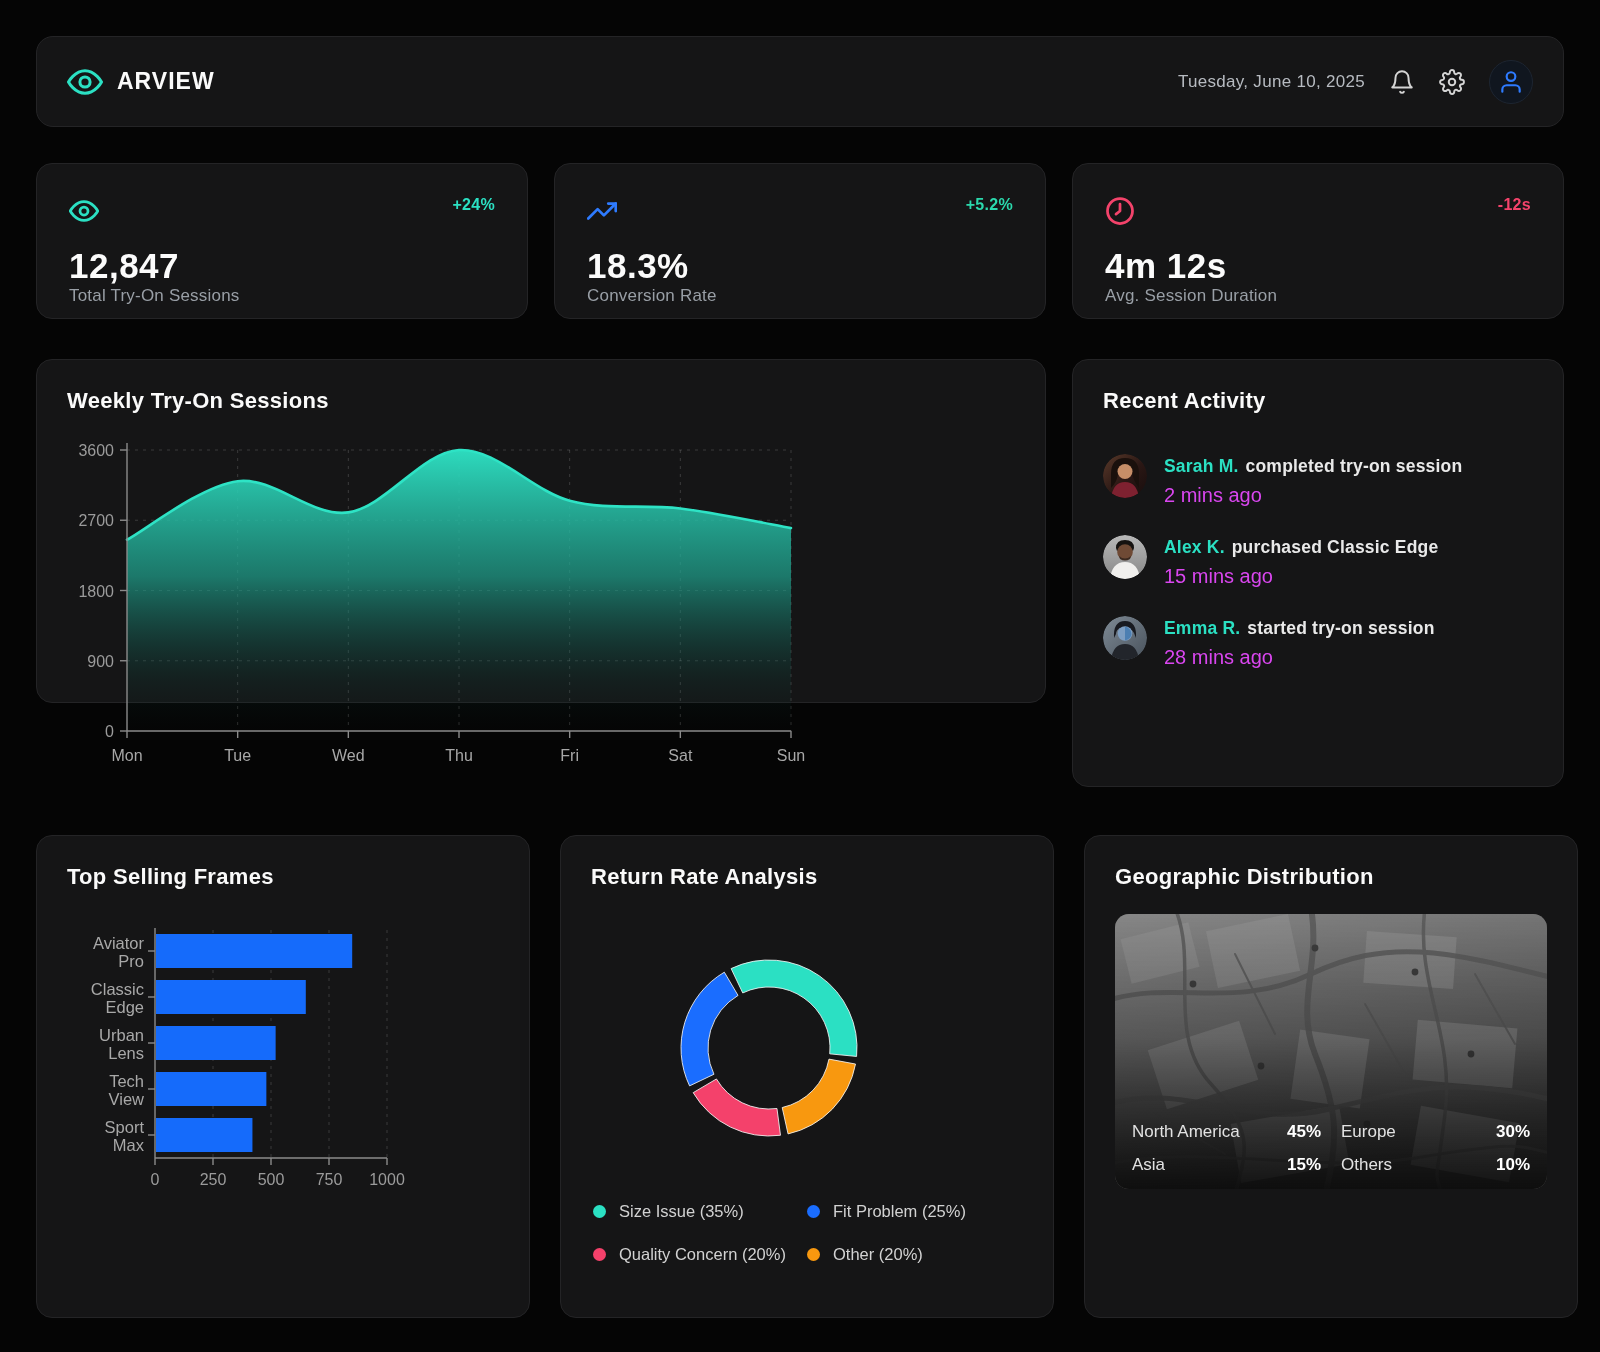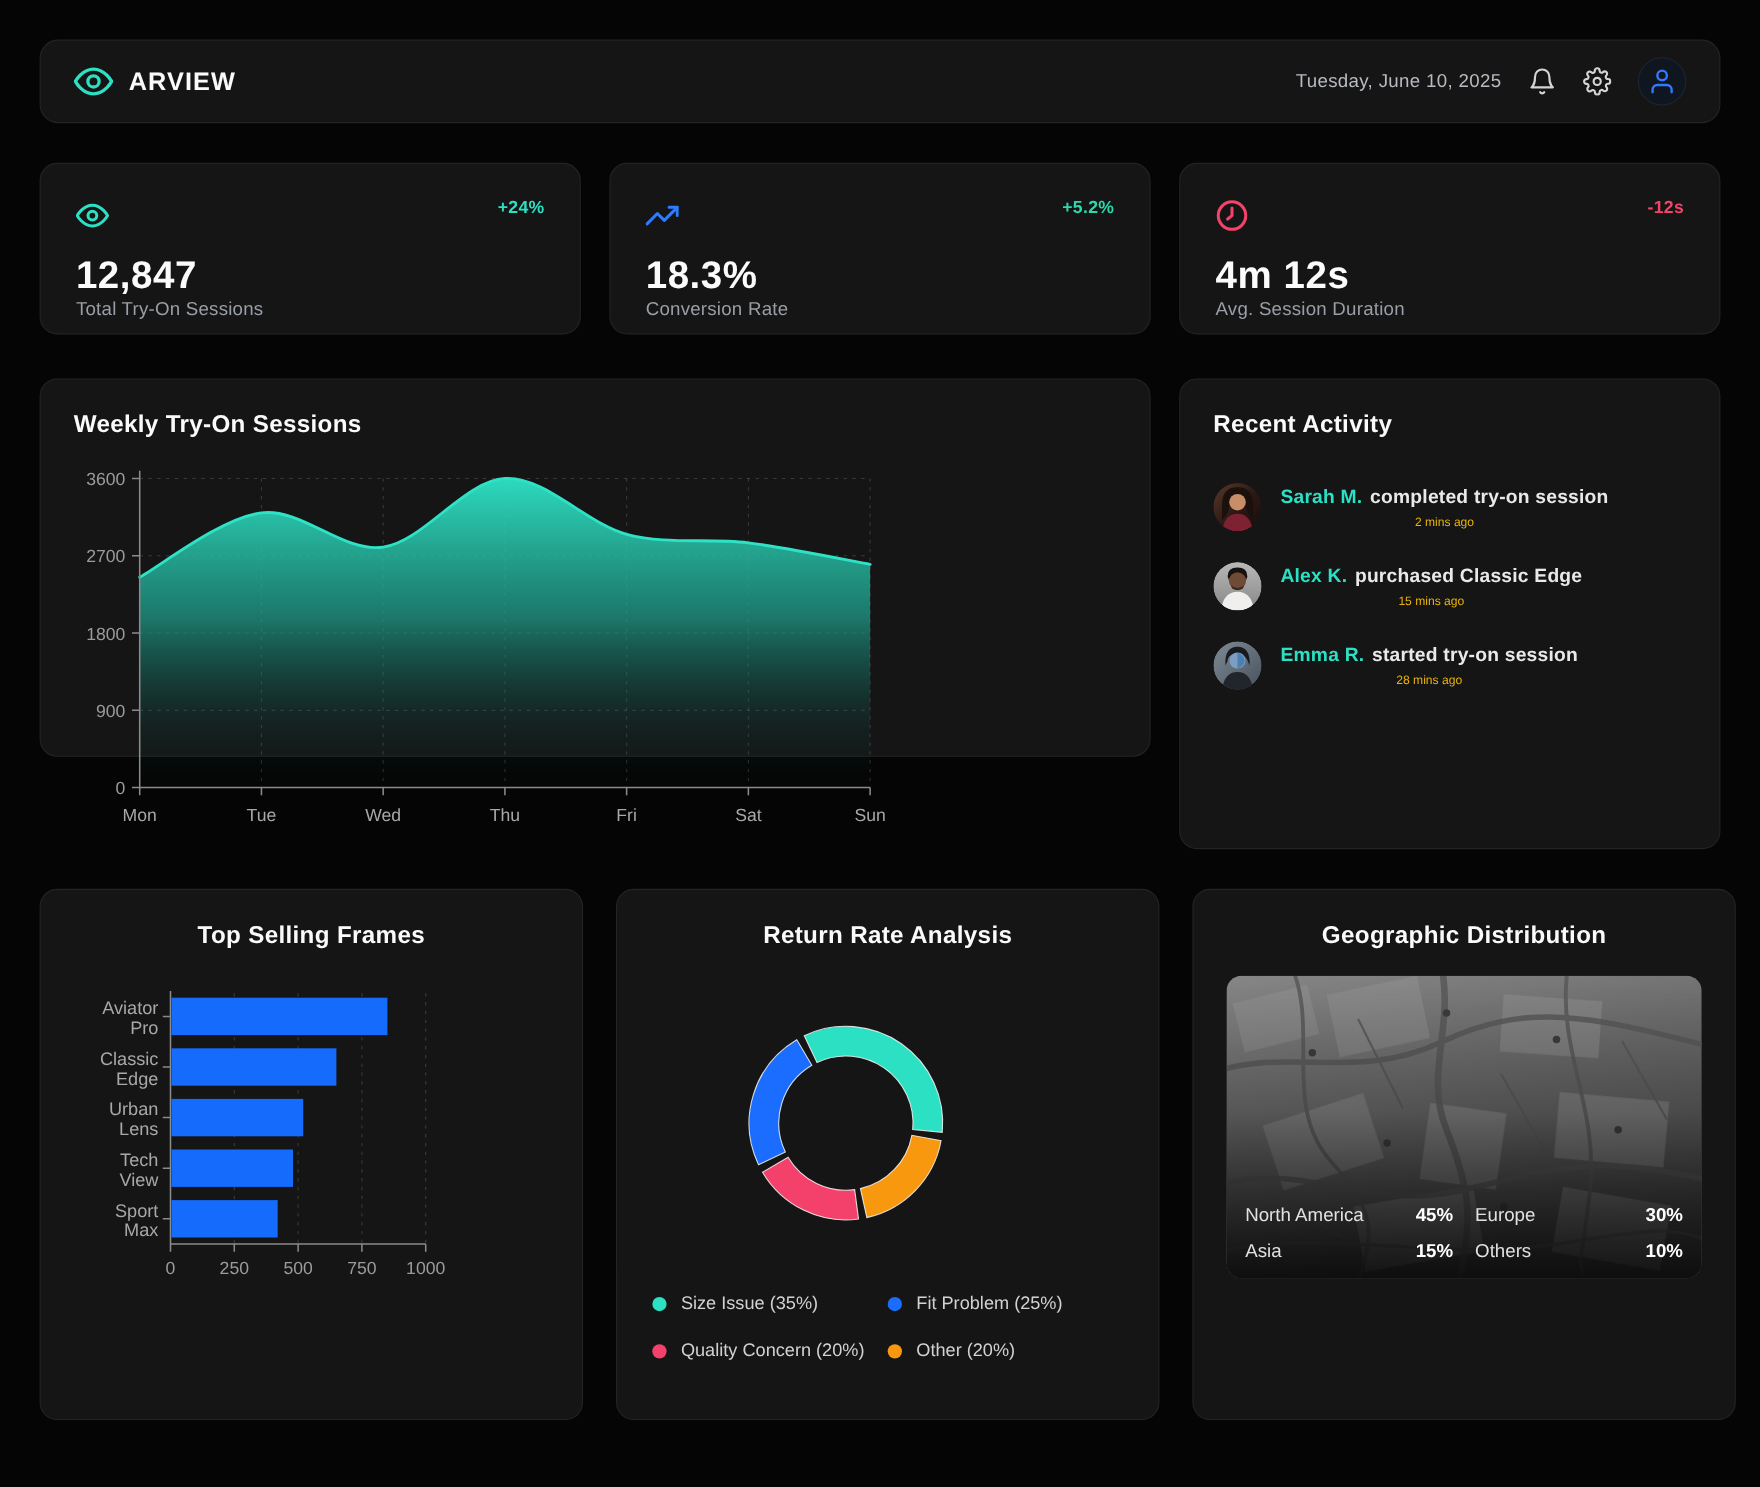--- a/index.html
+++ b/index.html
@@ -2,21 +2,21 @@
 <html><head>
 <meta charset="utf-8">
 <style>
   * { margin:0; padding:0; box-sizing:border-box; }
   html,body { width:1600px; height:1352px; background:#050505; font-family:"Liberation Sans",sans-serif; color:#f2f2f2; overflow:hidden; }
   .page { width:1600px; height:1352px; padding:36px; }
 
   .card { background:#151516; border:1px solid #242426; border-radius:16px; }
 
   
-  .header { height:76px; display:flex; align-items:center; justify-content:space-between; padding:0 30px;border-radius:17px; }
+  .header { height:91px; display:flex; align-items:center; justify-content:space-between; padding:0 30px;border-radius:17px; }
   .brand { display:flex; align-items:center; gap:14px; }
   .brand-name { font-size:23px; font-weight:bold; letter-spacing:1px; color:#fafafa; }
   .header-right { display:flex; align-items:center; gap:24px; }
   .header-date { color:#b7bbc1; font-size:17px; letter-spacing:.3px; }
   .icon-btn { background:none; border:none; cursor:pointer; display:flex; align-items:center; }
   .avatar-btn { width:44px; height:44px; border-radius:50%; background:#10161f; border:1px solid #1d2531; display:flex; align-items:center; justify-content:center; cursor:pointer; }
 
   
   .stats-row { display:grid; grid-template-columns:repeat(3,1fr); gap:26px; margin-top:36px; }
   .stat-card { height:156px; padding:32px; }
@@ -39,24 +39,24 @@
   .grid { stroke:rgba(255,255,255,0.16); stroke-width:1; stroke-dasharray:3 5; }
   .axis { stroke:#8b8b8b; stroke-width:1.4; fill:none; }
 
   
   .activity-list { margin-top:26px; }
   .activity-item { display:flex; gap:17px; align-items:flex-start; padding:14px 0; }
   .act-avatar { width:44px; height:44px; border-radius:50%; overflow:hidden; flex:none; }
   .act-line { font-size:17.5px; letter-spacing:.2px; margin-top:2px; }
   .act-name { color:#2be0c3; font-weight:bold; margin-right:7px; }
   .act-action { color:#e9e9e9; font-weight:bold;margin-top:34px; }
-  .act-time { margin-top:7px; font-size:11px; color:#eab308;text-align:center; }
-
-  
-  .bottom-row { display:grid; grid-template-columns:repeat(3,1fr); gap:30px; margin-top:36px;text-align:center; }
+  .act-time { margin-top:7px; font-size:20px; color:#d946ef; }
+
+  
+  .bottom-row { display:grid; grid-template-columns:repeat(3,1fr); gap:30px; margin-top:48px; }
   .bottom-card { height:483px; }
 
   .legend { display:grid; grid-template-columns:1fr 1fr; row-gap:24px; margin-top:4px; padding:0 2px; }
   .legend-item { display:flex; align-items:center; gap:13px; }
   .legend-dot { width:13px; height:13px; border-radius:50%; flex:none; }
   .legend-label { font-size:16.5px; color:#d2d2d2; }
 
   
   .map-wrap { position:relative; margin-top:24px; height:275px; border-radius:14px; overflow:hidden; background:#3a3a3a; }
   .map-overlay { position:absolute; inset:0; background:linear-gradient(to bottom, rgba(12,12,12,0.05) 0%, rgba(10,10,10,0.25) 45%, rgba(6,6,6,0.88) 100%); }

